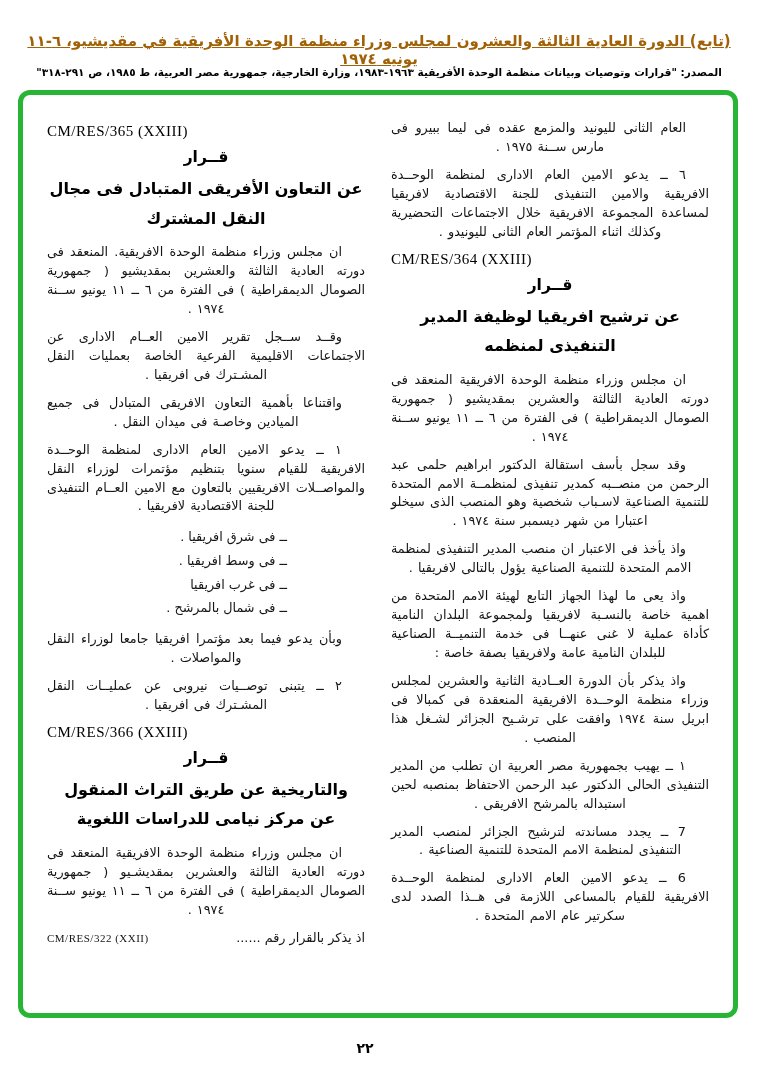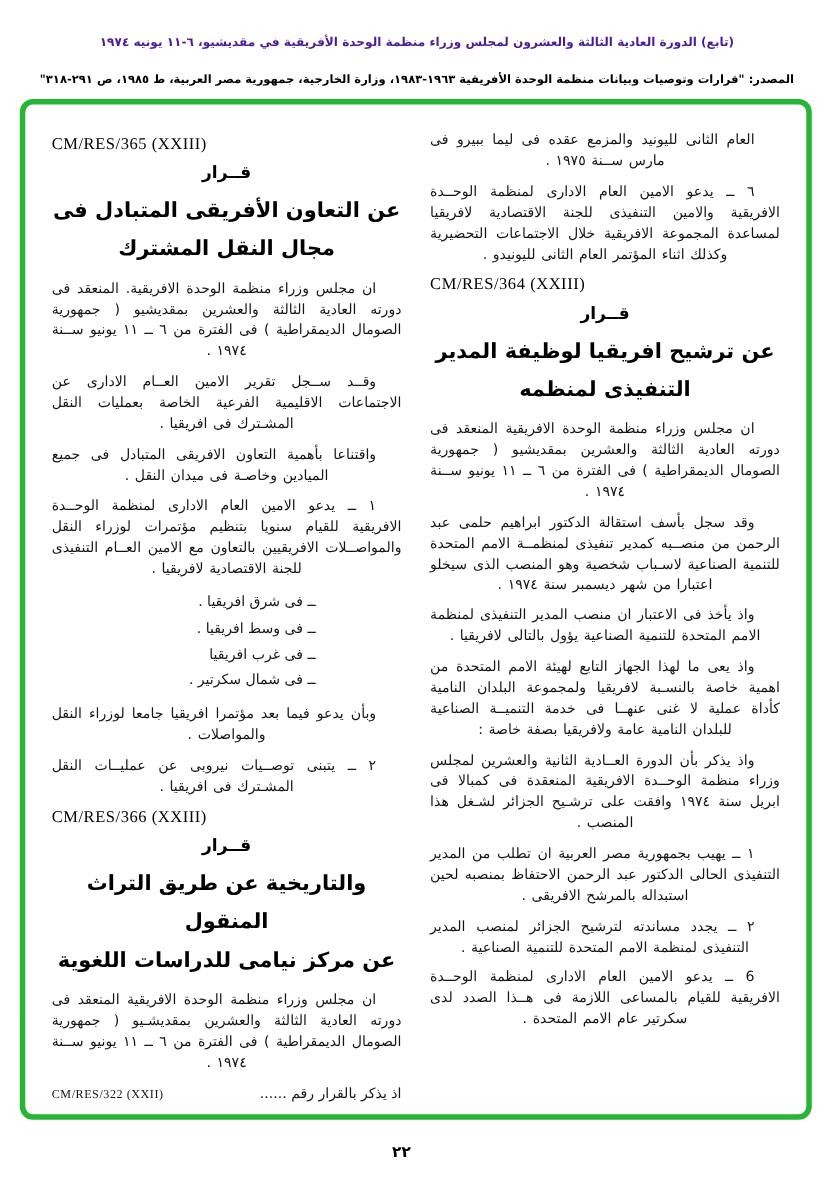--- a/index.html
+++ b/index.html
@@ -16,24 +16,25 @@
     color: #141414;
     direction: rtl;
     overflow: hidden;
   }
   .page-header {
     position: absolute;
     top: 32px;
     left: 20px;
     right: 20px;
     text-align: center;
-    font-size: 11px;
-    font-weight: bold;
-    color: #4c1d95;
-    direction: rtl;
+    font-size: 15px;
+    font-weight: bold;
+    color: #a16207;
+    direction: rtl;
+    text-decoration: underline;
   }
   .source-line {
     position: absolute;
     top: 66px;
     left: 20px;
     right: 20px;
     text-align: center;
     font-size: 10.5px;
     font-weight: bold;
     color: #000;
@@ -84,21 +85,21 @@
   .decree {
     text-align: center;
     font-weight: bold;
     font-size: 15.5px;
     color: #000;
     margin: 6px 0 8px 0;
   }
   .subject {
     text-align: center;
     font-weight: bold;
-    font-size: 19px;
+    font-size: 16px;
     line-height: 1.85;
     color: #000;
     margin: 0 0 10px 0;
   }
   .dash-list {
     margin: 2px 0 10px 0;
   }
   .dash-item {
     font-size: 12.8px;
     line-height: 1.85;
@@ -149,38 +150,38 @@
           <div class="decree">قــرار</div>
           <div class="subject">
             <div>عن ترشيح افريقيا لوظيفة المدير التنفيذى لمنظمه</div>
           </div>
           <div class="para">ان مجلس وزراء منظمة الوحدة الافريقية المنعقد فى دورته العادية الثالثة والعشرين بمقديشيو ( جمهورية الصومال الديمقراطية ) فى الفترة من ٦ ــ ١١ يونيو ســنة ١٩٧٤ .</div>
           <div class="para">وقد سجل بأسف استقالة الدكتور ابراهيم حلمى عبد الرحمن من منصــبه كمدير تنفيذى لمنظمــة الامم المتحدة للتنمية الصناعية لاسـباب شخصية وهو المنصب الذى سيخلو اعتبارا من شهر ديسمبر سنة ١٩٧٤ .</div>
           <div class="para">واذ يأخذ فى الاعتبار ان منصب المدير التنفيذى لمنظمة الامم المتحدة للتنمية الصناعية يؤول بالتالى لافريقيا .</div>
           <div class="para">واذ يعى ما لهذا الجهاز التابع لهيئة الامم المتحدة من اهمية خاصة بالنسـبة لافريقيا ولمجموعة البلدان النامية كأداة عملية لا غنى عنهــا فى خدمة التنميــة الصناعية للبلدان النامية عامة ولافريقيا بصفة خاصة :</div>
           <div class="para">واذ يذكر بأن الدورة العــادية الثانية والعشرين لمجلس وزراء منظمة الوحــدة الافريقية المنعقدة فى كمبالا فى ابريل سنة ١٩٧٤ وافقت على ترشـيح الجزائر لشـغل هذا المنصب .</div>
           <div class="para">١ ــ يهيب بجمهورية مصر العربية ان تطلب من المدير التنفيذى الحالى الدكتور عبد الرحمن الاحتفاظ بمنصبه لحين استبداله بالمرشح الافريقى .</div>
-          <div class="para">٢ ــ يجدد مساندته لترشيح الجزائر لمنصب المدير التنفيذى لمنظمة الامم المتحدة للتنمية الصناعية .</div>
+          <div class="para">7 ــ يجدد مساندته لترشيح الجزائر لمنصب المدير التنفيذى لمنظمة الامم المتحدة للتنمية الصناعية .</div>
           <div class="para">6 ــ يدعو الامين العام الادارى لمنظمة الوحــدة الافريقية للقيام بالمساعى اللازمة فى هــذا الصدد لدى سكرتير عام الامم المتحدة .</div>
         </div>
       <div class="column">
           <div class="ref">CM/RES/365  (XXIII)</div>
           <div class="decree">قــرار</div>
           <div class="subject">
             <div>عن التعاون الأفريقى المتبادل فى مجال النقل المشترك</div>
           </div>
           <div class="para">ان مجلس وزراء منظمة الوحدة الافريقية. المنعقد فى دورته العادية الثالثة والعشرين بمقديشيو ( جمهورية الصومال الديمقراطية ) فى الفترة من ٦ ــ ١١ يونيو ســنة ١٩٧٤ .</div>
           <div class="para">وقــد ســجل تقرير الامين العــام الادارى عن الاجتماعات الاقليمية الفرعية الخاصة بعمليات النقل المشـترك فى افريقيا .</div>
           <div class="para">واقتناعا بأهمية التعاون الافريقى المتبادل فى جميع الميادين وخاصـة فى ميدان النقل .</div>
           <div class="para">١ ــ يدعو الامين العام الادارى لمنظمة الوحــدة الافريقية للقيام سنويا بتنظيم مؤتمرات لوزراء النقل والمواصــلات الافريقيين بالتعاون مع الامين العــام التنفيذى للجنة الاقتصادية لافريقيا .</div>
           <div class="dash-list">
             <div class="dash-item">ــ  فى شرق افريقيا .</div>
             <div class="dash-item">ــ  فى وسط افريقيا .</div>
             <div class="dash-item">ــ  فى غرب افريقيا</div>
-            <div class="dash-item">ــ  فى شمال سكرتير .</div>
+            <div class="dash-item">ــ  فى شمال بالمرشح .</div>
           </div>
           <div class="para">وبأن يدعو فيما بعد مؤتمرا افريقيا جامعا لوزراء النقل والمواصلات .</div>
           <div class="para">٢ ــ يتبنى توصــيات نيروبى عن عمليــات النقل المشـترك فى افريقيا .</div>
           <div class="ref">CM/RES/366  (XXIII)</div>
           <div class="decree">قــرار</div>
           <div class="subject">
             <div>والتاريخية عن طريق التراث المنقول</div>
             <div>عن مركز نيامى للدراسات اللغوية</div>
           </div>
           <div class="para">ان مجلس وزراء منظمة الوحدة الافريقية المنعقد فى دورته العادية الثالثة والعشرين بمقديشـيو ( جمهورية الصومال الديمقراطية ) فى الفترة من ٦ ــ ١١ يونيو ســنة ١٩٧٤ .</div>

